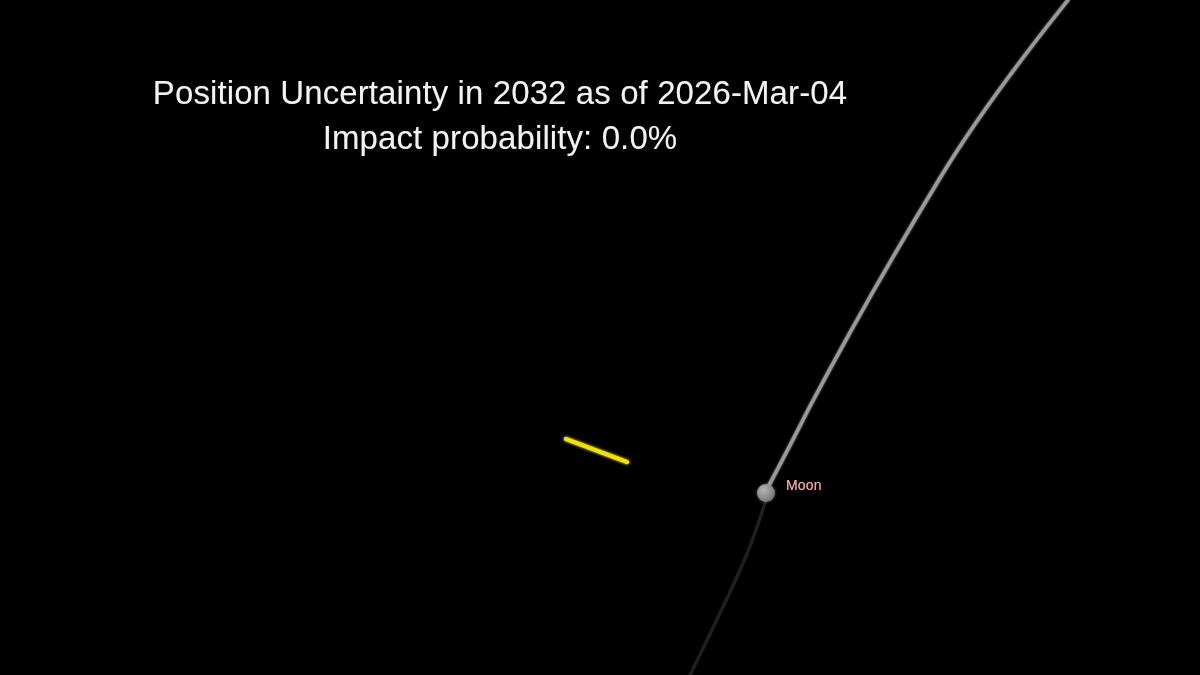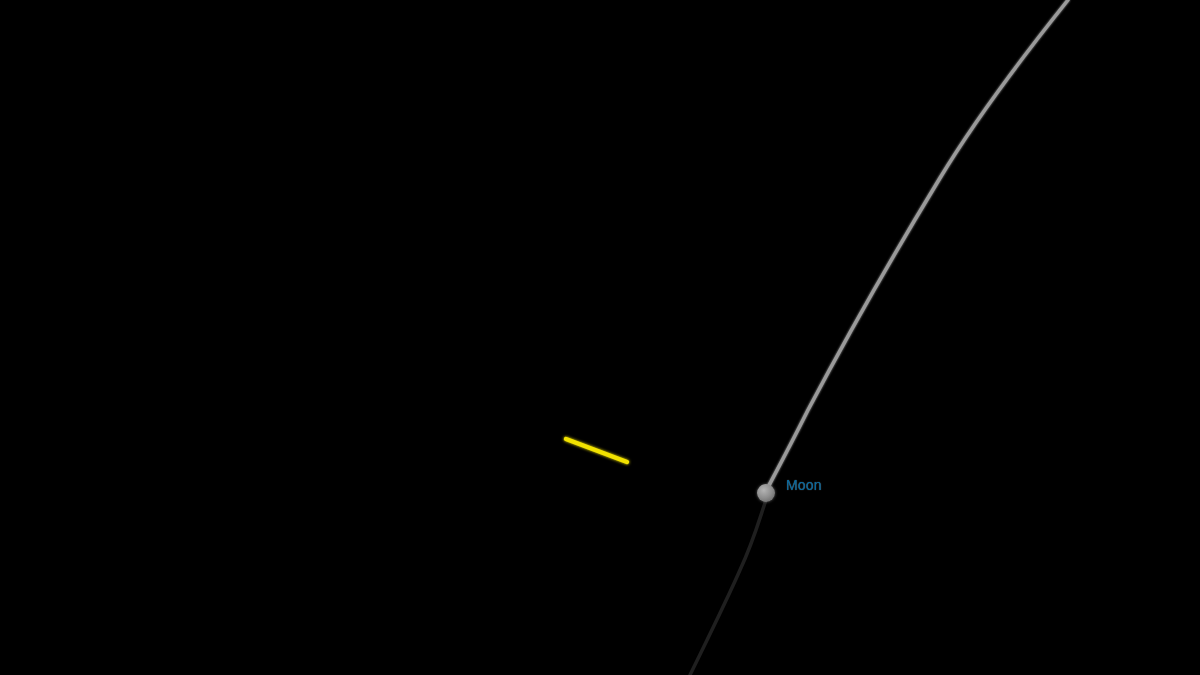--- a/index.html
+++ b/index.html
@@ -38,21 +38,21 @@
     font-weight: 400;
     line-height: 45px;
     letter-spacing: 0.1px;
     text-shadow: 0 0 1px rgba(255,255,255,0.30);
     white-space: nowrap;
   }
   #moon-label {
     position: absolute;
     left: 786px;
     top: 477px;
-    color: #0369a1;
+    color: #fca5a5;
     font-size: 14px;
     line-height: 16px;
     letter-spacing: 0.2px;
     white-space: nowrap;
     text-shadow: 0 0 1px rgba(255,255,255,0.45);
   }
   #moon-body {
     position: absolute;
     left: 757px;
     top: 484px;
@@ -90,14 +90,18 @@
 
     <path id="orbit-near" d="M 1068 0 C 1020 60 975 120 940 178 C 895 252 845 340 808 410 C 790 446 775 474 766 491" fill="none" stroke="#9a9a9a" stroke-width="3.5" stroke-linecap="round" filter="url(#soft-glow)"></path>
 
     <line id="uncertainty-bar" x1="566" y1="439" x2="627" y2="462" stroke="#f2e200" stroke-width="4.4" stroke-linecap="round" filter="url(#yellow-glow)"></line>
   </svg>
 
   <div id="moon-body" style="left: 757px; top: 484px; width: 18px; height: 18px;"></div>
 
   <div id="moon-label">Moon</div>
 
+  <div id="title-block">
+    <span class="title-line">Position Uncertainty in 2032 as of 2026-Mar-04</span>
+    <span class="title-line">Impact probability: 0.0%</span>
+  </div>
 
 </div>
 
 </body></html>

